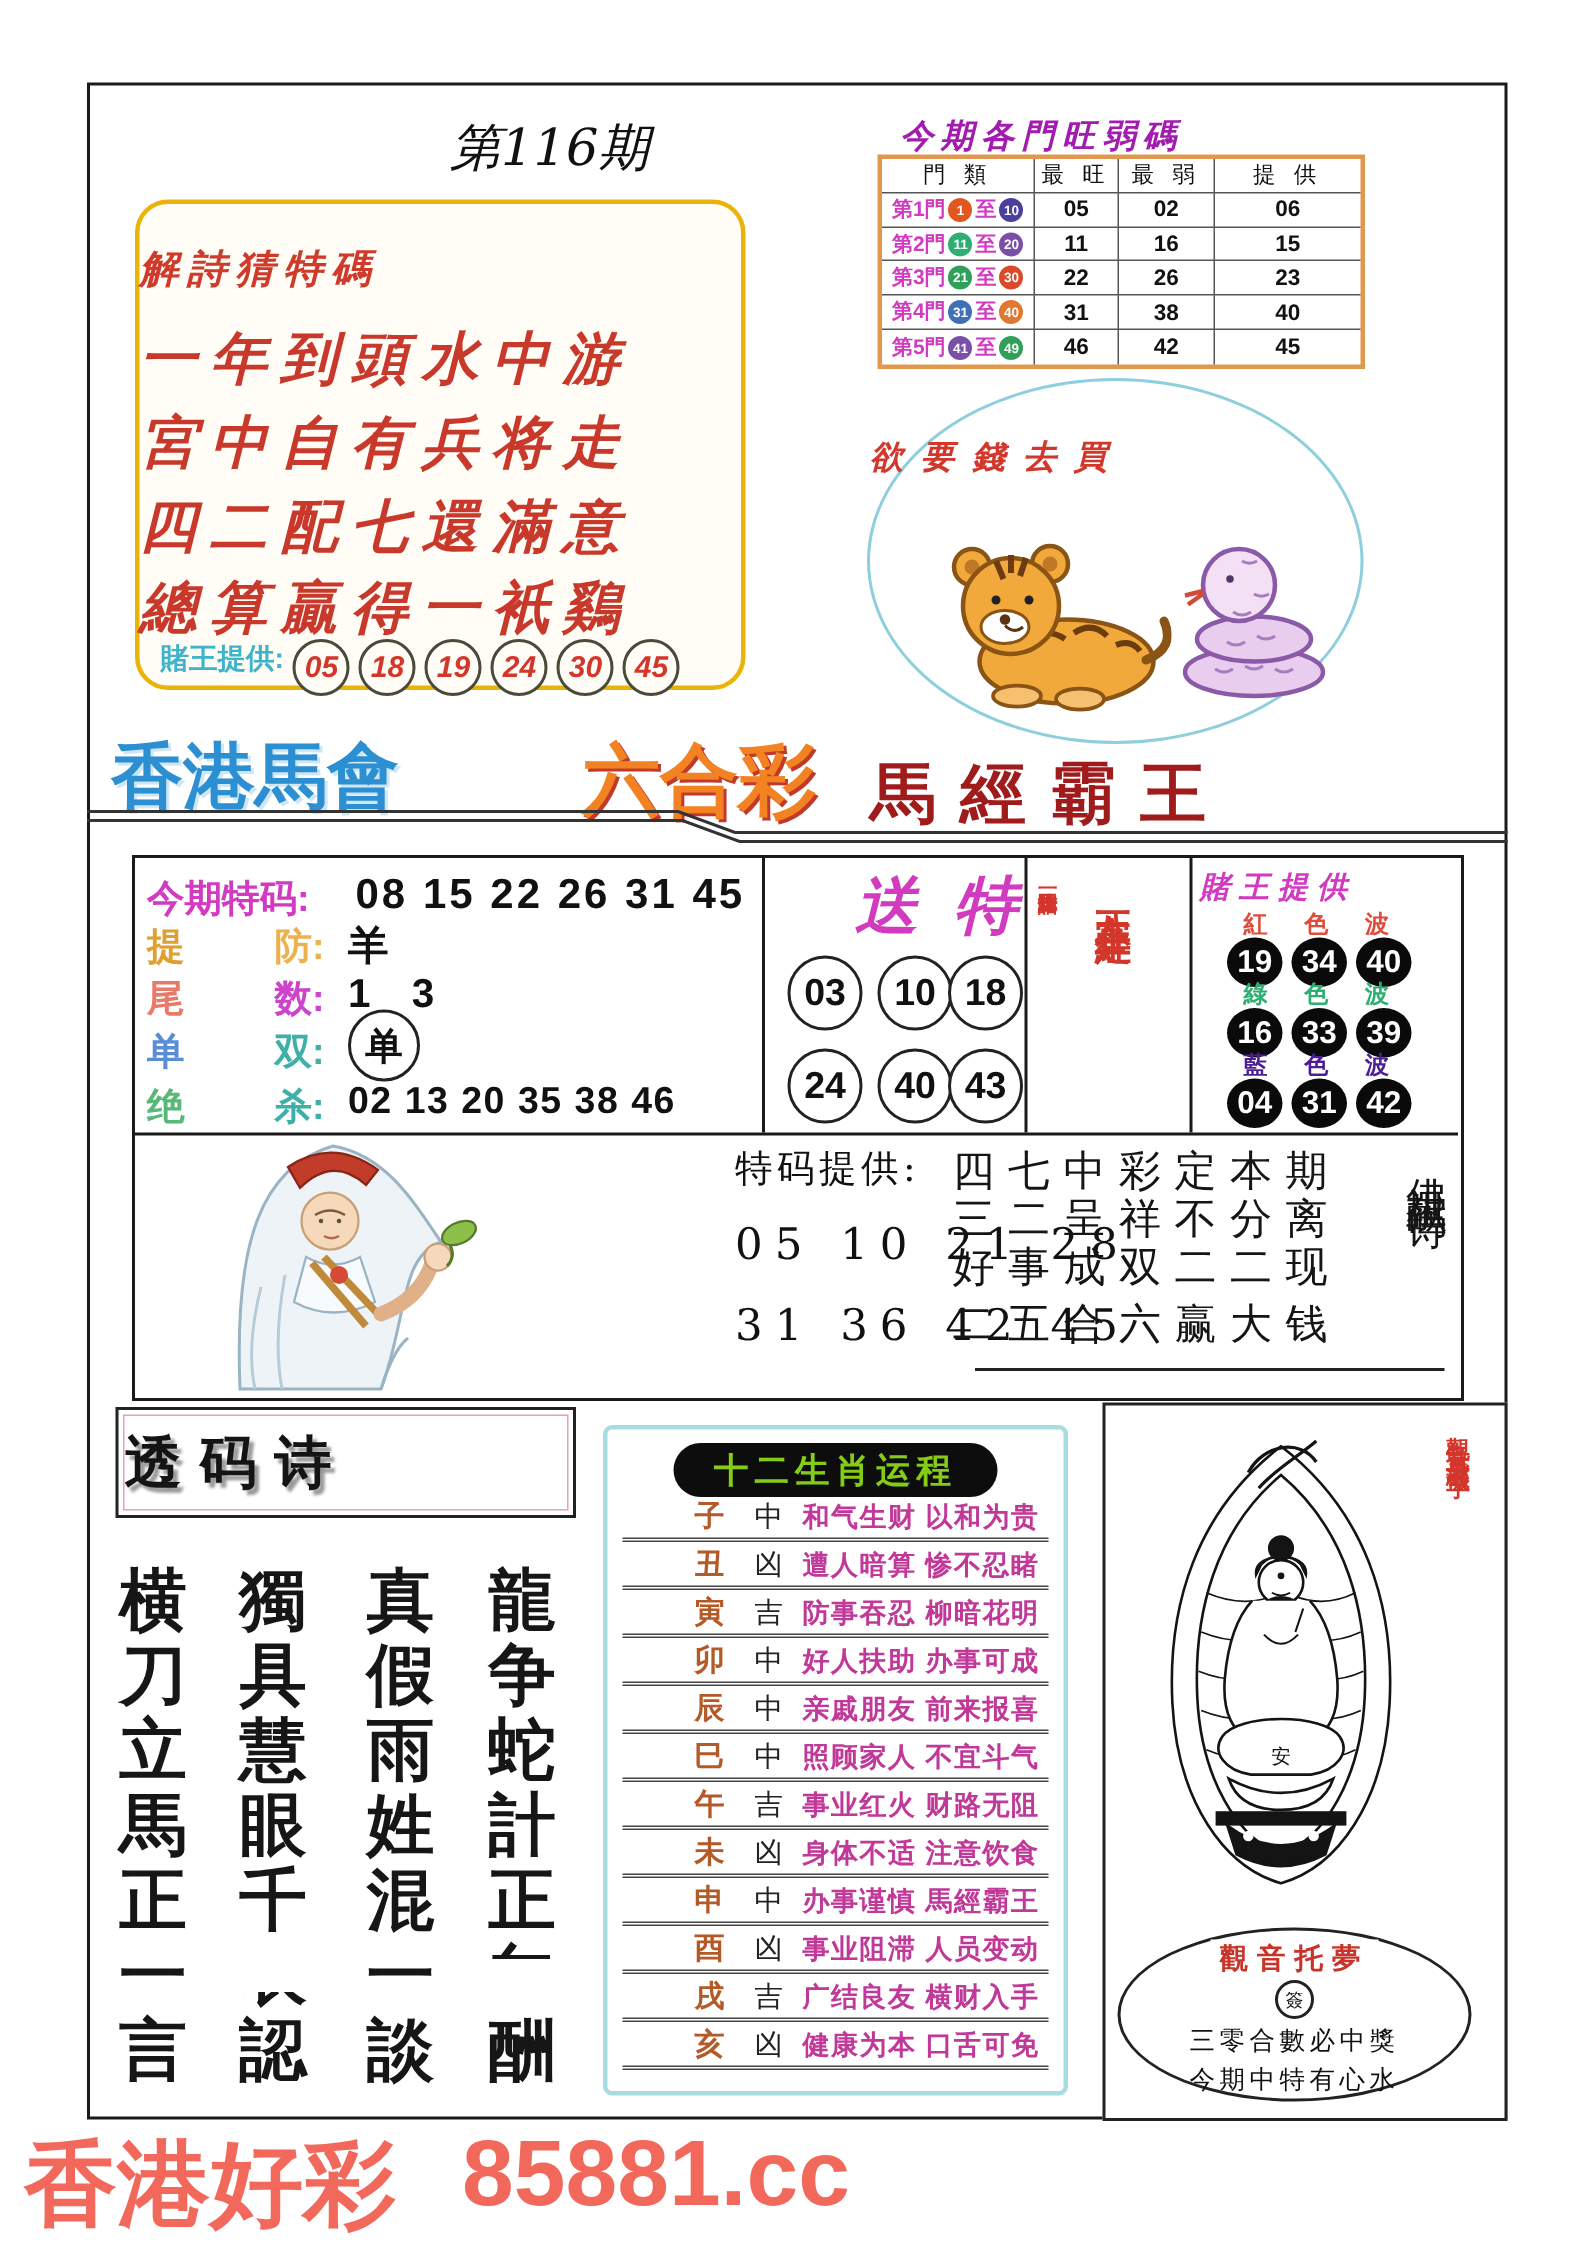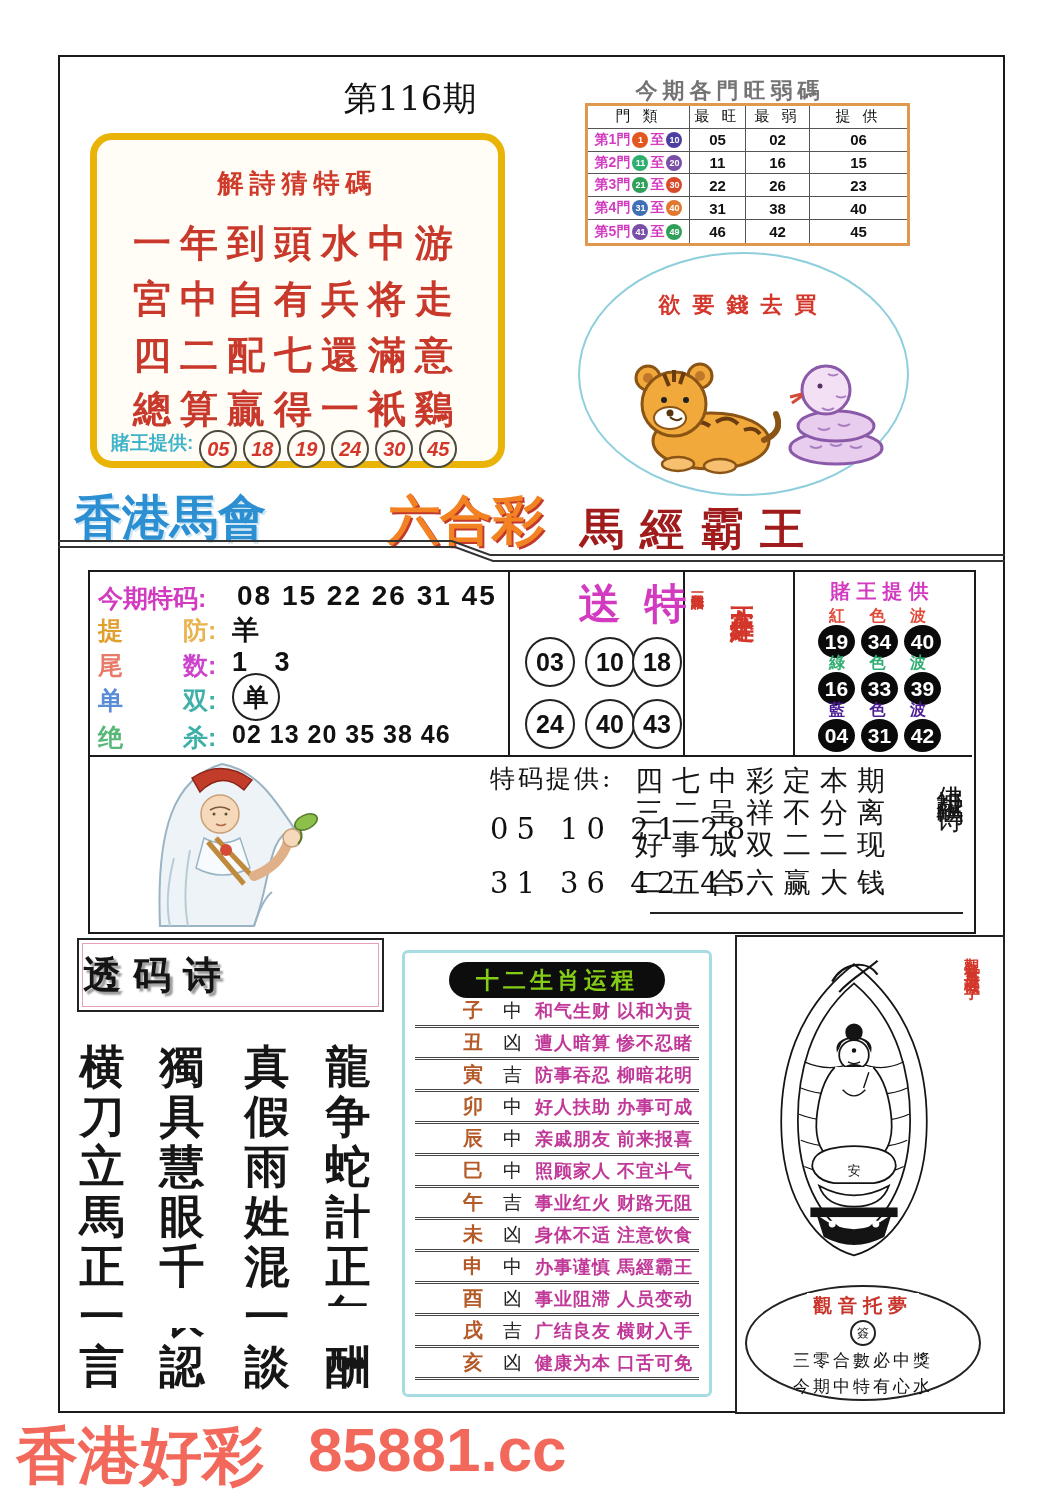--- a/index.html
+++ b/index.html
@@ -1,36 +1,36 @@
 <!DOCTYPE html>
 <html><head>
 <meta charset="utf-8">
 <style>
   html,body{margin:0;padding:0;}
   body{width:1063px;height:1496px;position:relative;background:#fff;
        font-family:"Liberation Sans",sans-serif;color:#111;overflow:hidden;}
   .abs{position:absolute;}
   .vert{writing-mode:vertical-rl;text-orientation:upright;}
   .serif{font-family:"DejaVu Serif",serif;}
-  .center{text-align:center;}
+  .center{font-style:italic;}
   .b{font-weight:bold;}
 
   
-  .poem-box{left:90px;top:133px;width:401px;height:321px;border:7px solid #eab308;
+  .poem-box{left:90px;top:133px;width:401px;height:321px;border:3px solid #eab308;
             border-radius:22px;background:#fffdf6;}
   .poem-title{left:0;right:0;top:26px;font-size:26px;color:#cf3a2b;font-weight:bold;letter-spacing:6px;}
   .poem-line{left:0;right:0;font-size:38px;color:#c8392b;font-weight:bold;letter-spacing:9px;}
   .prov-row{left:14px;top:290px;display:flex;align-items:flex-start;gap:6px;}
   .prov-label{color:#3fb3c9;font-size:19px;font-weight:bold;}
   .ring{width:34px;height:34px;border:2px solid #4a4a3a;border-radius:50%;display:inline-flex;
         align-items:center;justify-content:center;color:#d3362a;font-weight:bold;
         font-size:20px;font-style:italic;background:#fffdf6;}
 
   
-  .st-title{left:600px;top:76px;width:260px;font-size:22px;font-weight:bold;color:#737373;letter-spacing:5px;}
+  .st-title{left:600px;top:76px;width:260px;font-size:22px;font-weight:bold;color:#a21caf;letter-spacing:5px;}
   .st{left:585px;top:103px;width:319px;height:137px;border:3px solid #e0984e;
       box-shadow:inset 0 0 0 2px #fff;background:#fff;display:flex;flex-direction:column;}
   .st-row{display:grid;grid-template-columns:102px 56px 64px 1fr;flex:1;}
   .st-h{font-size:15px;display:flex;align-items:center;justify-content:center;letter-spacing:4px;border-bottom:1px solid #555;border-right:1px solid #555;}
   .st-h.last,.st-cell.last{border-right:none;}
   .st-gate{display:flex;align-items:center;justify-content:center;gap:2px;color:#d23bc0;
            font-weight:bold;font-size:14px;border-right:1px solid #555;border-bottom:1px solid #555;}
   .st-cell{display:flex;align-items:center;justify-content:center;font-size:15px;font-weight:bold;
            border-right:1px solid #555;border-bottom:1px solid #555;}
   .st-row:last-child .st-gate,.st-row:last-child .st-cell{border-bottom:none;}

